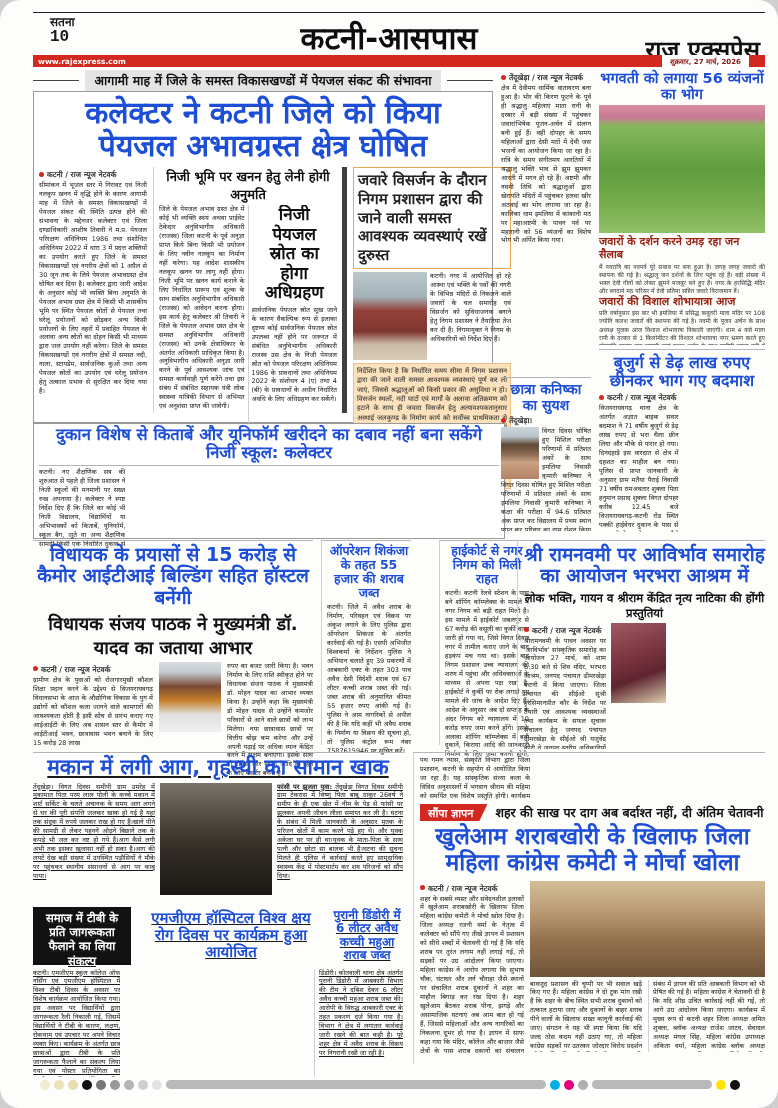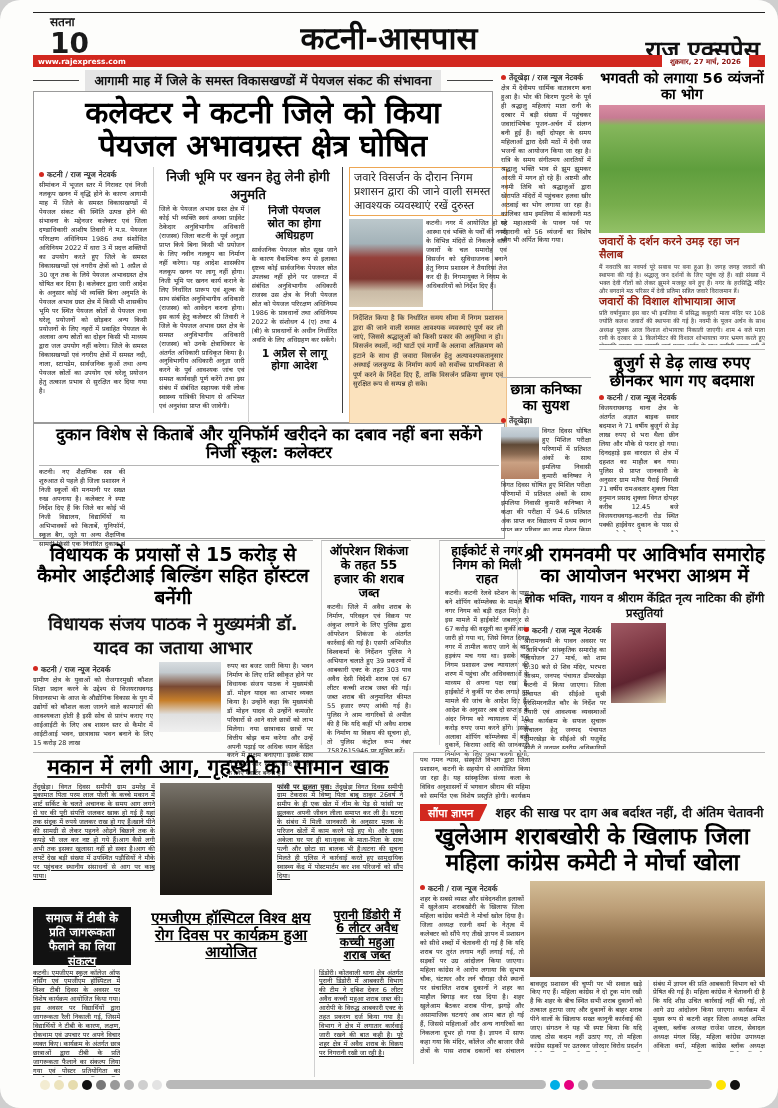--- a/index.html
+++ b/index.html
@@ -1,47 +1,47 @@
 <!DOCTYPE html>
 <html><head>
 <meta charset="utf-8">
 <style>
   html,body{margin:0;padding:0;background:#cfcfcf;}
   #page{position:relative;width:778px;height:1108px;background:#fdfdfb;margin:0 auto;overflow:hidden;
         font-family:"DejaVu Sans","Liberation Sans",sans-serif;color:#1a1a1a;border-radius:20px;}
   #content{position:absolute;left:33px;top:0;width:732px;height:1108px;}
   .abs{position:absolute;}
-  .hl{font-weight:bold;color:#000000;text-align:center;line-height:1.12;}
+  .hl{font-weight:bold;color:#1d4ed8;text-align:center;line-height:1.12;}
   .bt{font-size:6.5px;line-height:1.38;text-align:justify;color:#222;overflow:hidden;}
   .byline{font-size:7.5px;font-weight:bold;color:#333;display:flex;align-items:center;gap:3px;margin:2px 0;}
   .dot{width:5px;height:5px;border-radius:50%;background:#d2281f;display:inline-block;flex:0 0 auto;}
   .box{border:1px solid #9a9a9a;background:#fff;}
   .rule-t{border-top:1px solid #b5b5b5;}
   .cols2{column-count:2;column-gap:7px;column-rule:1px solid #d0d0d0;}
   .cols3{column-count:3;column-gap:7px;column-rule:1px solid #d0d0d0;}
   .cols5{column-count:5;column-gap:7px;column-rule:1px solid #d0d0d0;}
   .subhead{font-weight:bold;text-align:center;color:#111;}
-  .innerhead{font-weight:bold;font-size:11px;text-align:center;margin:3px 8px;line-height:1.15;color:#111;}
+  .innerhead{font-weight:bold;font-size:17px;text-align:center;margin:3px 8px;line-height:1.15;color:#111;}
   .photo{background:#999;overflow:hidden;flex:0 0 auto;}
   
   #topline{position:absolute;left:33px;top:12px;width:732px;border-top:1.5px solid #222;}
   #edition{position:absolute;left:50px;top:16px;font-weight:bold;font-size:12px;line-height:1.05;}
-  #pagenum{font-size:28px;}
+  #pagenum{font-size:16px;font-family:Liberation Mono, monospace;}
   #pgtitle{position:absolute;left:0;top:16px;width:778px;text-align:center;font-size:31px;font-weight:bold;color:#0d0d0d;}
   #masthead{position:absolute;right:18px;top:32px;font-size:24px;font-weight:bold;color:#111;}
   #redbar{position:absolute;left:33px;top:55px;width:732px;height:12px;display:flex;align-items:center;}
   #redbar .seg1{background:#d2281f;color:#fff;font-size:7.5px;font-weight:bold;flex:1 1 auto;height:12px;display:flex;align-items:center;padding-left:5px;}
   #redbar .datebox{background:#fff;color:#8b1410;font-size:7px;font-weight:bold;padding:0 8px;height:12px;display:flex;align-items:center;}
   #redbar .seg2{background:#d2281f;width:16px;height:12px;}
   
   .kicker{background:#e4e4e4;font-weight:bold;font-size:12.5px;text-align:center;padding:2px 10px;color:#111;}
   .kickwrap{display:flex;align-items:center;gap:6px;}
   .kickwrap .line{flex:1;border-top:1.5px solid #444;}
   
-  .jw-head{border:1.5px solid #eda653;font-weight:normal;font-size:11px;line-height:1.25;padding:3px 4px;color:#222;}
+  .jw-head{border:1.5px solid #eda653;font-weight:bold;font-size:15px;line-height:1.25;padding:3px 4px;color:#222;}
   .orangebox{background:#fbe2bd;border:1px solid #eec08a;padding:3px;}
   
   .ph-collector{background:linear-gradient(180deg,#bcc8cc 0%,#a3b2b8 28%,#95403a 44%,#7e3630 68%,#cabb a6 82%,#d9ccb6 100%);
      background:linear-gradient(180deg,#bcc8cc 0%,#a3b2b8 28%,#95403a 44%,#7e3630 68%,#cabba6 82%,#d9ccb6 100%);}
   .ph-jawara{background:linear-gradient(180deg,#d98ca2 0%,#c77b93 10%,#86b75c 16%,#5f9e3d 50%,#77ad4c 78%,#93c167 100%);}
   .ph-girl{background:linear-gradient(180deg,#cdd6dc 0%,#b9c4cc 18%,#5f4936 34%,#8a6a52 52%,#caa183 68%,#b58264 100%);}
   .ph-mla{background:linear-gradient(180deg,#d8dde0 0%,#c2c9ce 15%,#7a4a34 35%,#c77f2a 55%,#e0e0e0 75%,#f0f0f0 100%);}
   .ph-ramwoman{background:linear-gradient(160deg,#a05a64 0%,#7c3642 40%,#5e2430 65%,#dccfae 100%);}
   .ph-burnt{background:linear-gradient(180deg,#7a756c 0%,#544e44 28%,#332e26 58%,#1b1814 100%);}
   .ph-memo{background:linear-gradient(180deg,#d3bd97 0%,#bb9d76 30%,#94744f 60%,#6f5238 100%);}
@@ -87,21 +87,21 @@
         <div style="display:flex;gap:6px;height:246px;">
 
           <div style="width:108px;flex:0 0 auto;">
             <div class="byline">
               <span class="dot"></span>
               <span>कटनी / राज न्यूज नेटवर्क</span>
             </div>
             <div class="bt" style="height:228px;">सीमांकन में भूजल स्तर में गिरावट एवं निजी नलकूप खनन में वृद्धि होने के कारण आगामी माह में जिले के समस्त विकासखण्डों में पेयजल संकट की स्थिति उत्पन्न होने की संभावना के मद्देनजर कलेक्टर एवं जिला दण्डाधिकारी आशीष तिवारी ने म.प्र. पेयजल परिरक्षण अधिनियम 1986 तथा संशोधित अधिनियम 2022 में धारा 3 में प्रदत्त शक्तियों का उपयोग करते हुए जिले के समस्त विकासखण्डों एवं नगरीय क्षेत्रों को 1 अप्रैल से 30 जून तक के लिये पेयजल अभावग्रस्त क्षेत्र घोषित कर दिया है। कलेक्टर द्वारा जारी आदेश के अनुसार कोई भी व्यक्ति बिना अनुमति के पेयजल अभाव ग्रस्त क्षेत्र में किसी भी शासकीय भूमि पर स्थित पेयजल स्रोतों से पेयजल तथा घरेलू प्रयोजनों को छोड़कर अन्य किसी प्रयोजनों के लिए नहरों में प्रवाहित पेयजल के अलावा अन्य स्रोतों का दोहन किसी भी माध्यम द्वारा जल उपयोग नहीं करेगा। जिले के समस्त विकासखण्डों एवं नगरीय क्षेत्रों में समस्त नदी, नाला, स्टापडेम, सार्वजनिक कुओं तथा अन्य पेयजल स्रोतों का उपयोग एवं घरेलू प्रयोजन हेतु तत्काल प्रभाव से सुरक्षित कर दिया गया है।</div>
           </div>
 
-          <div style="width:178px;flex:0 0 auto;border-left:1px solid #d0d0d0;border-right:1px solid #404040;padding:0 5px;">
+          <div style="width:178px;flex:0 0 auto;border-left:1px solid #d0d0d0;border-right:5px solid #404040;padding:0 5px;">
             <div class="subhead" style="font-size:13px;">निजी भूमि पर खनन हेतु लेनी होगी अनुमति</div>
             <div class="cols2" style="height:222px;overflow:hidden;margin-top:2px;">
               <div class="bt">जिले के पेयजल अभाव ग्रस्त क्षेत्र में कोई भी व्यक्ति स्वयं अथवा प्राईवेट ठेकेदार अनुविभागीय अधिकारी (राजस्व) जिला कटनी के पूर्व अनुज्ञा प्राप्त किये बिना किसी भी प्रयोजन के लिए नवीन नलकूप का निर्माण नहीं करेगा। यह आदेश शासकीय नलकूप खनन पर लागू नहीं होगा। निजी भूमि पर खनन कार्य कराने के लिए निर्धारित प्रारूप एवं शुल्क के साथ संबंधित अनुविभागीय अधिकारी (राजस्व) को आवेदन करना होगा। इस कार्य हेतु कलेक्टर श्री तिवारी ने जिले के पेयजल अभाव ग्रस्त क्षेत्र के समस्त अनुविभागीय अधिकारी (राजस्व) को उनके क्षेत्राधिकार के अंतर्गत अधिकारी प्राधिकृत किया है। अनुविभागीय अधिकारी अनुज्ञा जारी करने के पूर्व आवश्यक जांच एवं समस्त कार्यवाही पूर्ण करेंगे तथा इस संबंध में संबंधित सहायक यंत्री लोक स्वास्थ्य यांत्रिकी विभाग से अभिमत एवं अनुशंसा प्राप्त की जावेगी।</div>
               <div class="innerhead">निजी पेयजल स्रोत का होगा अधिग्रहण</div>
               <div class="bt">सार्वजनिक पेयजल स्रोत सूख जाने के कारण वैकल्पिक रूप से इलाका दृष्टव्य कोई सार्वजनिक पेयजल स्रोत उपलब्ध नहीं होने पर जरूरत में संबंधित अनुविभागीय अधिकारी राजस्व उस क्षेत्र के निजी पेयजल स्रोत को पेयजल परिरक्षण अधिनियम 1986 के प्रावधानों तथा अधिनियम 2022 के संशोधन 4 (ए) तथा 4 (बी) के प्रावधानों के अधीन निर्धारित अवधि के लिए अधिग्रहण कर सकेंगे।</div>
               <div class="innerhead">1 अप्रैल से लागू होगा आदेश</div>
 
             </div>
           </div>
 

